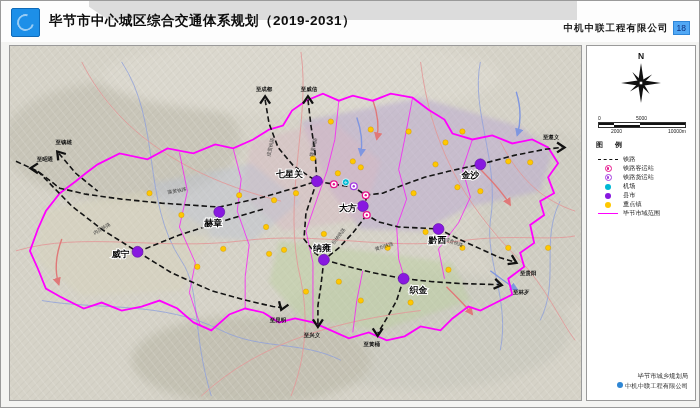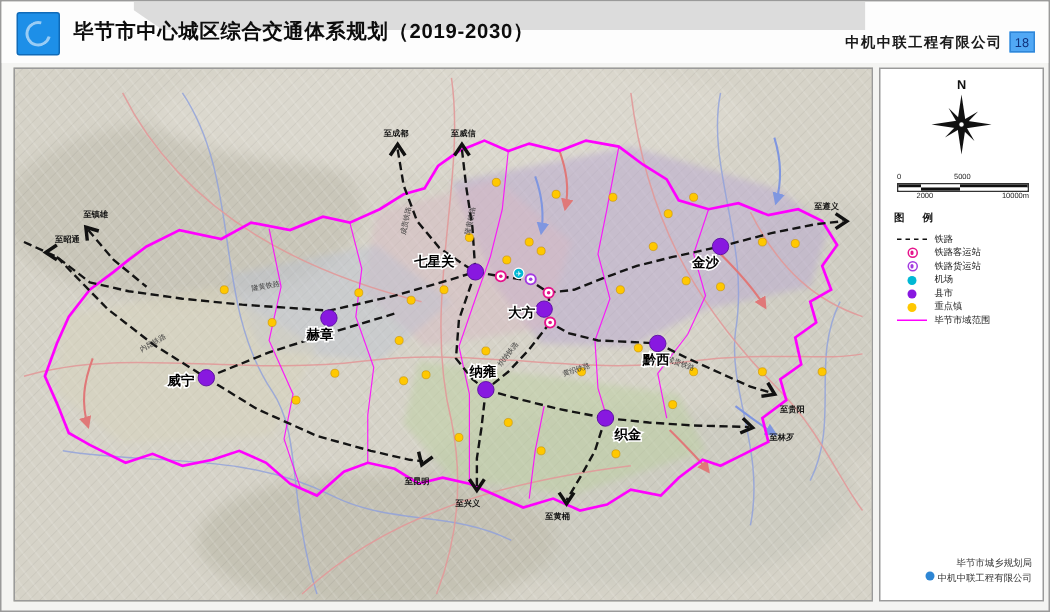--- a/index.html
+++ b/index.html
@@ -56,21 +56,21 @@
         border-radius:50%;margin-right:2px;vertical-align:-0.5px;}
 </style>
 </head>
 <body>
 
 <div class="page">
 
   <div class="header">
     <div class="band"></div>
     <div class="logo"></div>
-    <div class="title">毕节市中心城区综合交通体系规划（2019-2030）</div>
+    <div class="title">毕节市中心城区综合交通体系规划（2019-2031）</div>
     <div class="subtitle-wrap">
       <span class="subtitle">中机中联工程有限公司</span>
       <span class="badge">18</span>
     </div>
   </div>
 
   <div class="map-panel">
     <svg id="map-svg" viewBox="8 44 573 356" preserveAspectRatio="none">
       <defs>
         <filter id="soft" x="-40%" y="-40%" width="180%" height="180%">

